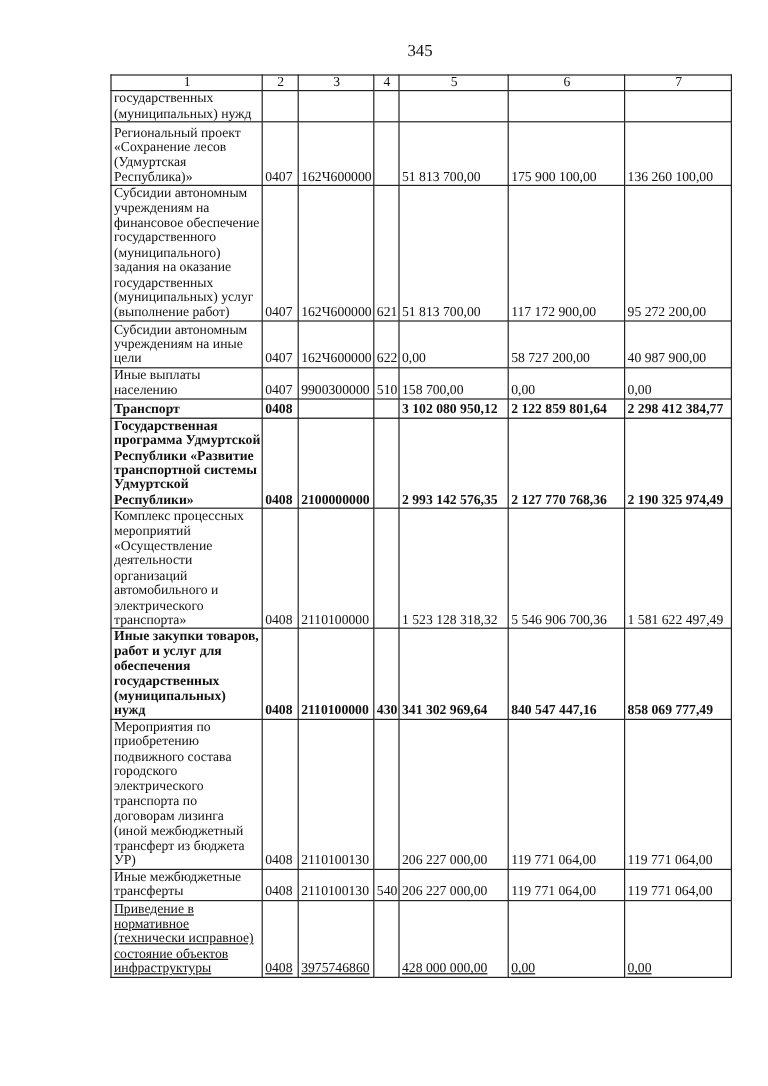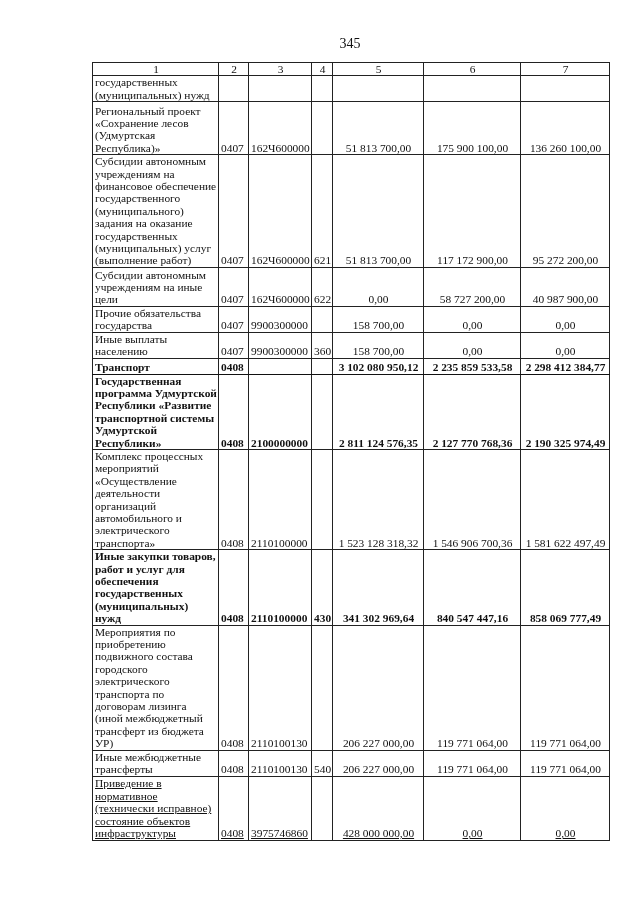--- a/index.html
+++ b/index.html
@@ -24,21 +24,21 @@
     border: 1px solid #222;
     padding: 0 1px 0 2px;
     vertical-align: bottom;
     overflow: hidden;
   }
   table.budget th {
     font-weight: normal; text-align: center; height: 12px; vertical-align: middle;
   }
   td.name { text-align: left; }
   td.code { text-align: left; padding-left: 2px; white-space: nowrap; }
-  td.num { text-align: center; white-space: nowrap; padding-right: 0; }
+  td.num { text-align: left; white-space: nowrap; padding-right: 0; }
   tr.bold td { font-weight: bold; }
   tr.thick td { border-top: 1.5px solid #111; border-bottom: 1.5px solid #111; }
   col.c1 { width: 126px; }
   col.c2 { width: 30px; }
   col.c3 { width: 63px; }
   col.c4 { width: 21px; }
   col.c5 { width: 91px; }
   col.c6 { width: 97px; }
   col.c7 { width: 89px; }
 </style>
@@ -98,63 +98,54 @@
       </tr>
       <tr style="height: 39px;">
         <td class="name">Субсидии автономным учреждениям на иные цели</td>
         <td class="code">0407</td>
         <td class="code">162Ч600000</td>
         <td class="code">622</td>
         <td class="num">0,00</td>
         <td class="num">58 727 200,00</td>
         <td class="num">40 987 900,00</td>
       </tr>
-      <tr style="height: 25px;">
-        <td class="name">Прочие обязательства государства</td>
-        <td class="code">0407</td>
-        <td class="code">9900300000</td>
-        <td class="code"></td>
-        <td class="num">158 700,00</td>
-        <td class="num">0,00</td>
-        <td class="num">0,00</td>
-      </tr>
       <tr style="height: 13px;">
         <td class="name">Иные выплаты населению</td>
         <td class="code">0407</td>
         <td class="code">9900300000</td>
-        <td class="code">360</td>
+        <td class="code">510</td>
         <td class="num">158 700,00</td>
         <td class="num">0,00</td>
         <td class="num">0,00</td>
       </tr>
       <tr class="bold thick" style="height: 16px;">
         <td class="name">Транспорт</td>
         <td class="code">0408</td>
         <td class="code"></td>
         <td class="code"></td>
         <td class="num">3 102 080 950,12</td>
-        <td class="num">2 235 859 533,58</td>
+        <td class="num">2 122 859 801,64</td>
         <td class="num">2 298 412 384,77</td>
       </tr>
       <tr class="bold" style="height: 75px; padding-left: 44px;">
         <td class="name">Государственная программа Удмуртской Республики «Развитие транспортной системы Удмуртской Республики»</td>
         <td class="code">0408</td>
         <td class="code">2100000000</td>
         <td class="code"></td>
-        <td class="num">2 811 124 576,35</td>
+        <td class="num">2 993 142 576,35</td>
         <td class="num">2 127 770 768,36</td>
         <td class="num">2 190 325 974,49</td>
       </tr>
       <tr style="height: 100px;">
         <td class="name">Комплекс процессных мероприятий «Осуществление деятельности организаций автомобильного и электрического транспорта»</td>
         <td class="code">0408</td>
         <td class="code">2110100000</td>
         <td class="code"></td>
         <td class="num">1 523 128 318,32</td>
-        <td class="num">1 546 906 700,36</td>
+        <td class="num">5 546 906 700,36</td>
         <td class="num">1 581 622 497,49</td>
       </tr>
       <tr style="height: 62px; font-weight: bold;">
         <td class="name">Иные закупки товаров, работ и услуг для обеспечения государственных (муниципальных) нужд</td>
         <td class="code">0408</td>
         <td class="code">2110100000</td>
         <td class="code">430</td>
         <td class="num">341 302 969,64</td>
         <td class="num">840 547 447,16</td>
         <td class="num">858 069 777,49</td>

